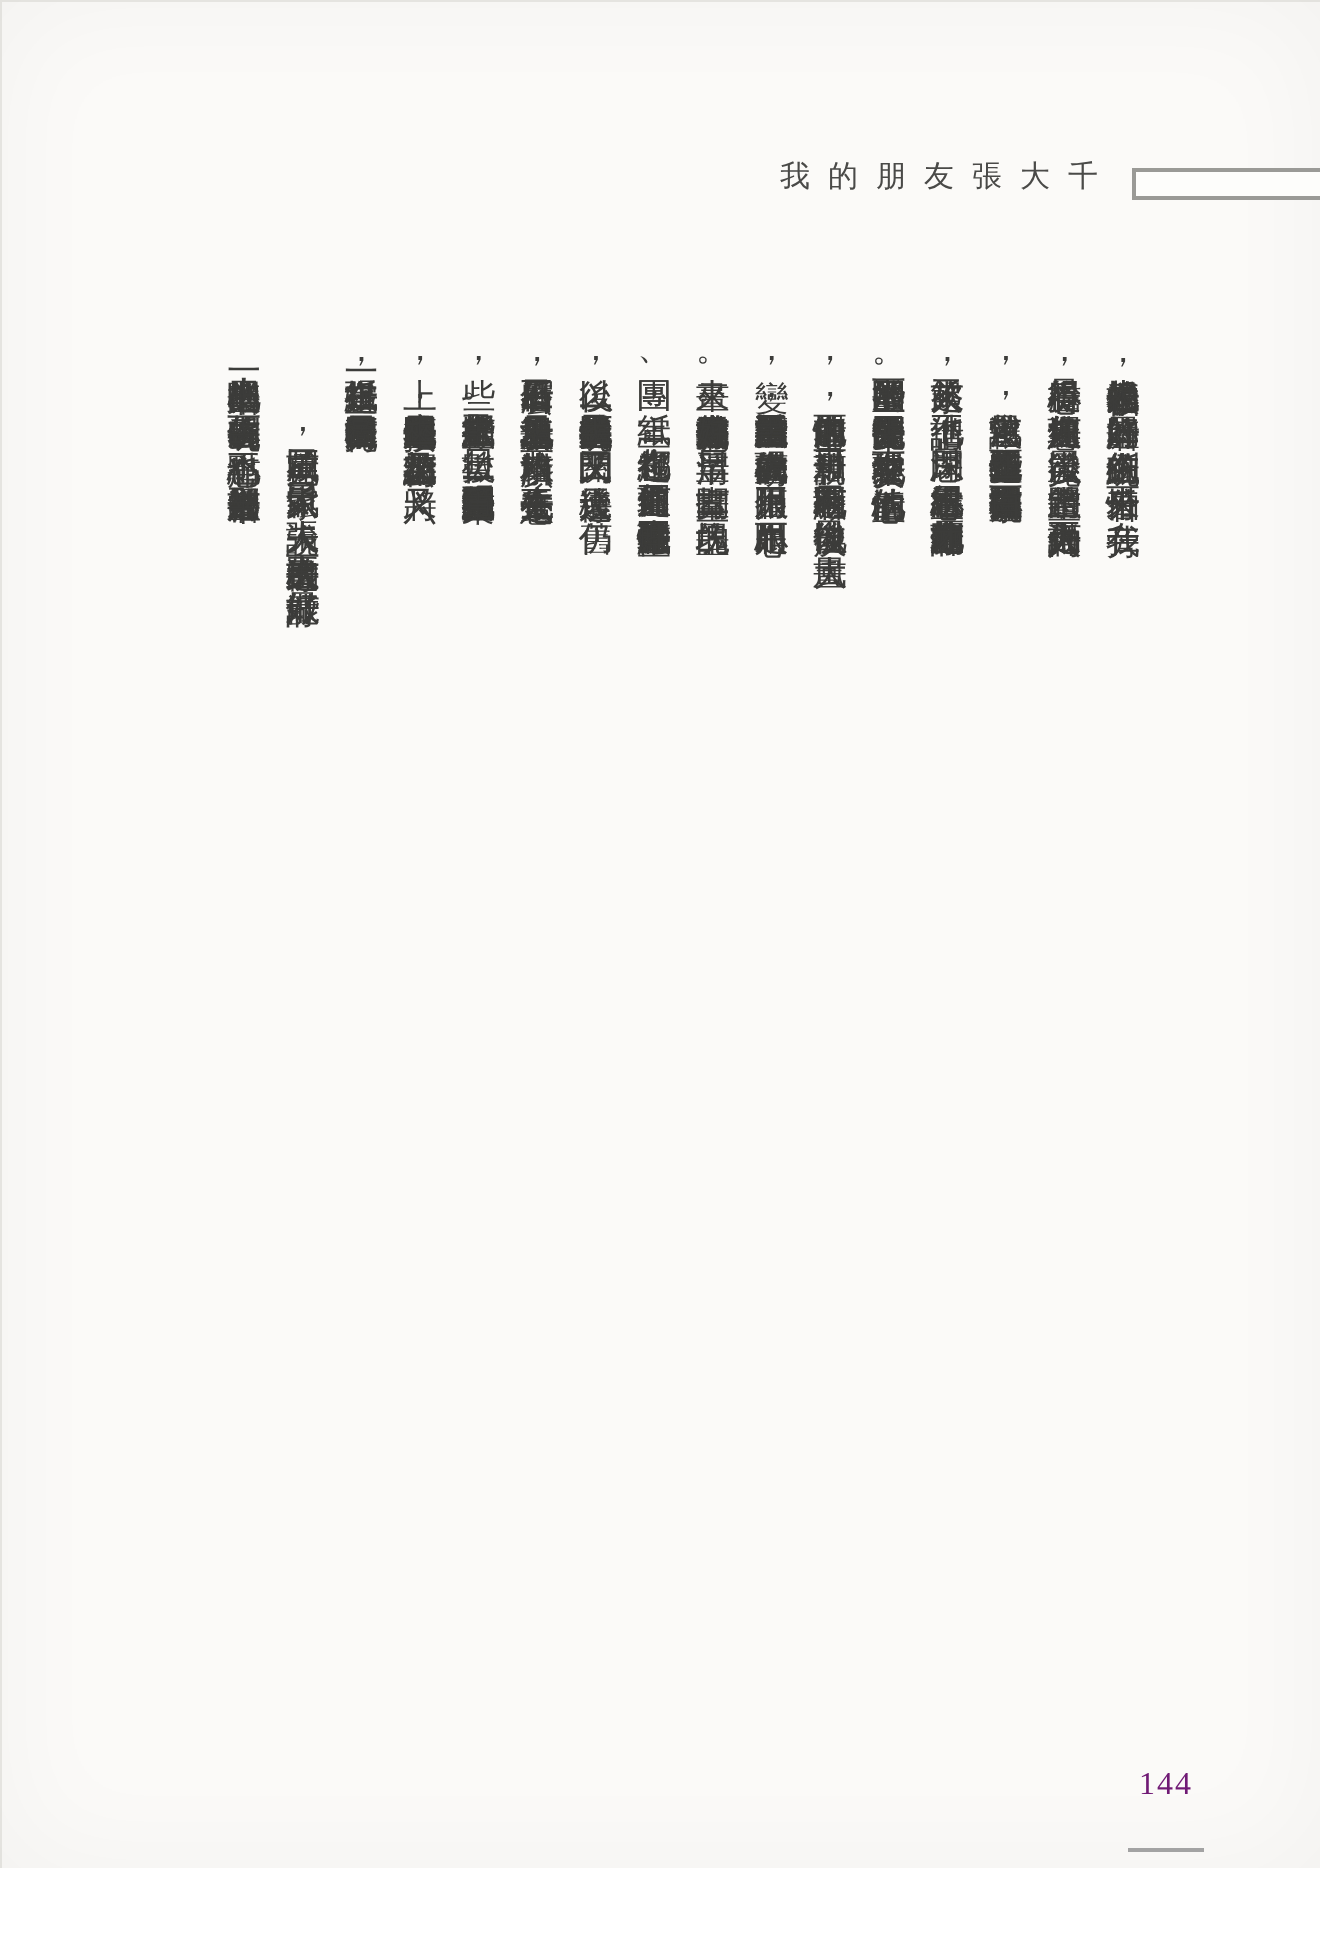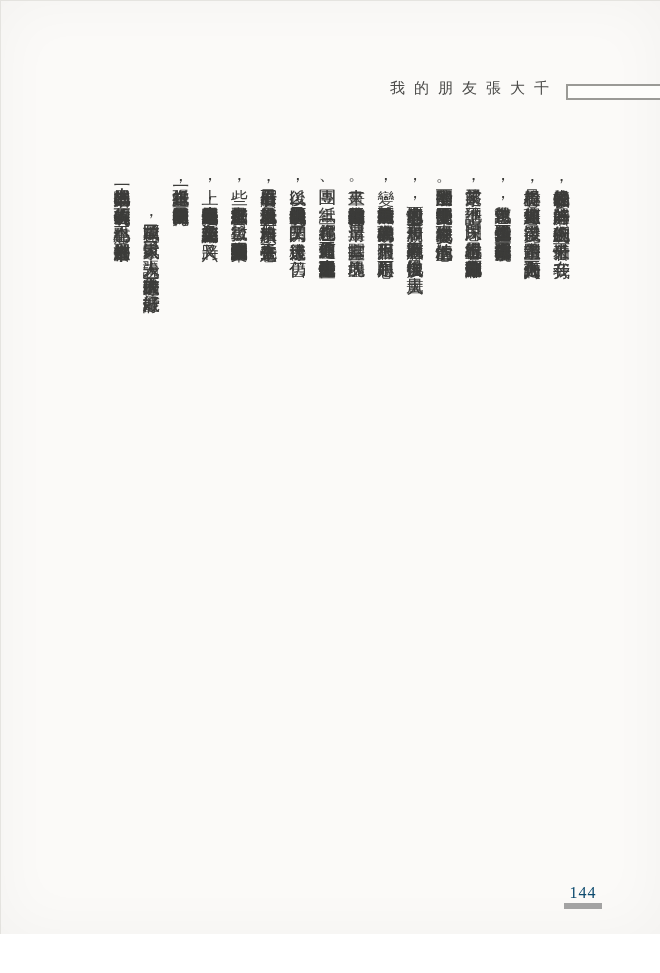--- a/index.html
+++ b/index.html
@@ -56,23 +56,23 @@
 
   
   .page-number {
     position: absolute;
     top: 884px;
     left: 564px;
     width: 38px;
     text-align: center;
     font-size: 16px;
     letter-spacing: 1px;
-    color: #0c4a6e;
-    padding-bottom: 1px;
-    border-bottom: 6px solid #a3a3a3;
+    color: #701a75;
+    padding-bottom: 22px;
+    border-bottom: 2px solid #a3a3a3;
   }
 </style>
 </head>
 <body>
 
 <div class="page">
 
   <div class="running-head">我的朋友張大千</div>
 
   <div class="header-rule-box"></div>

